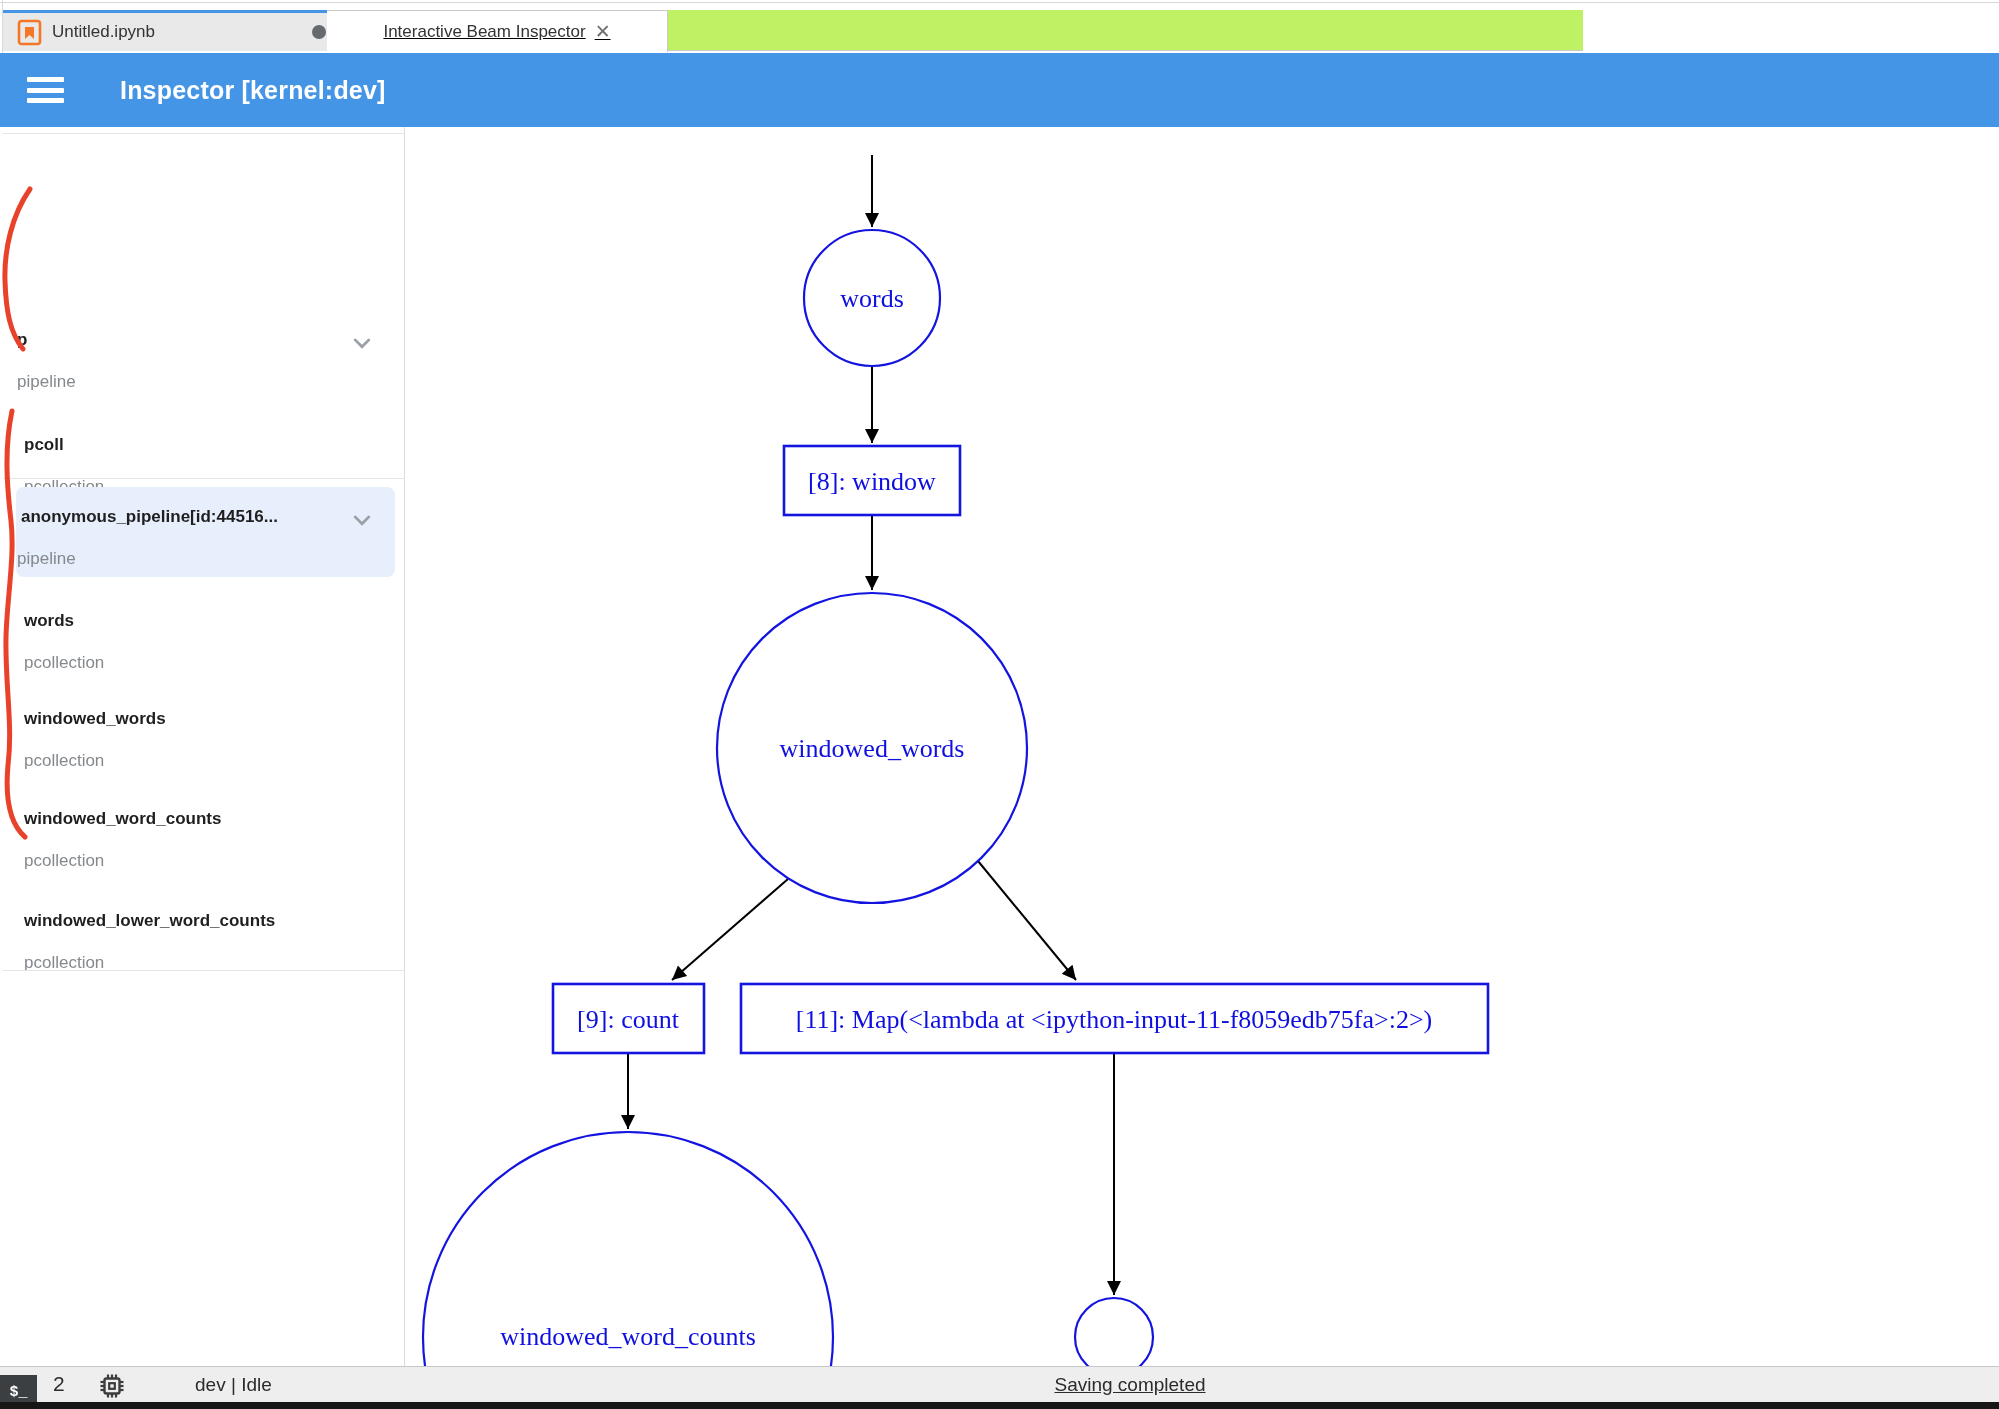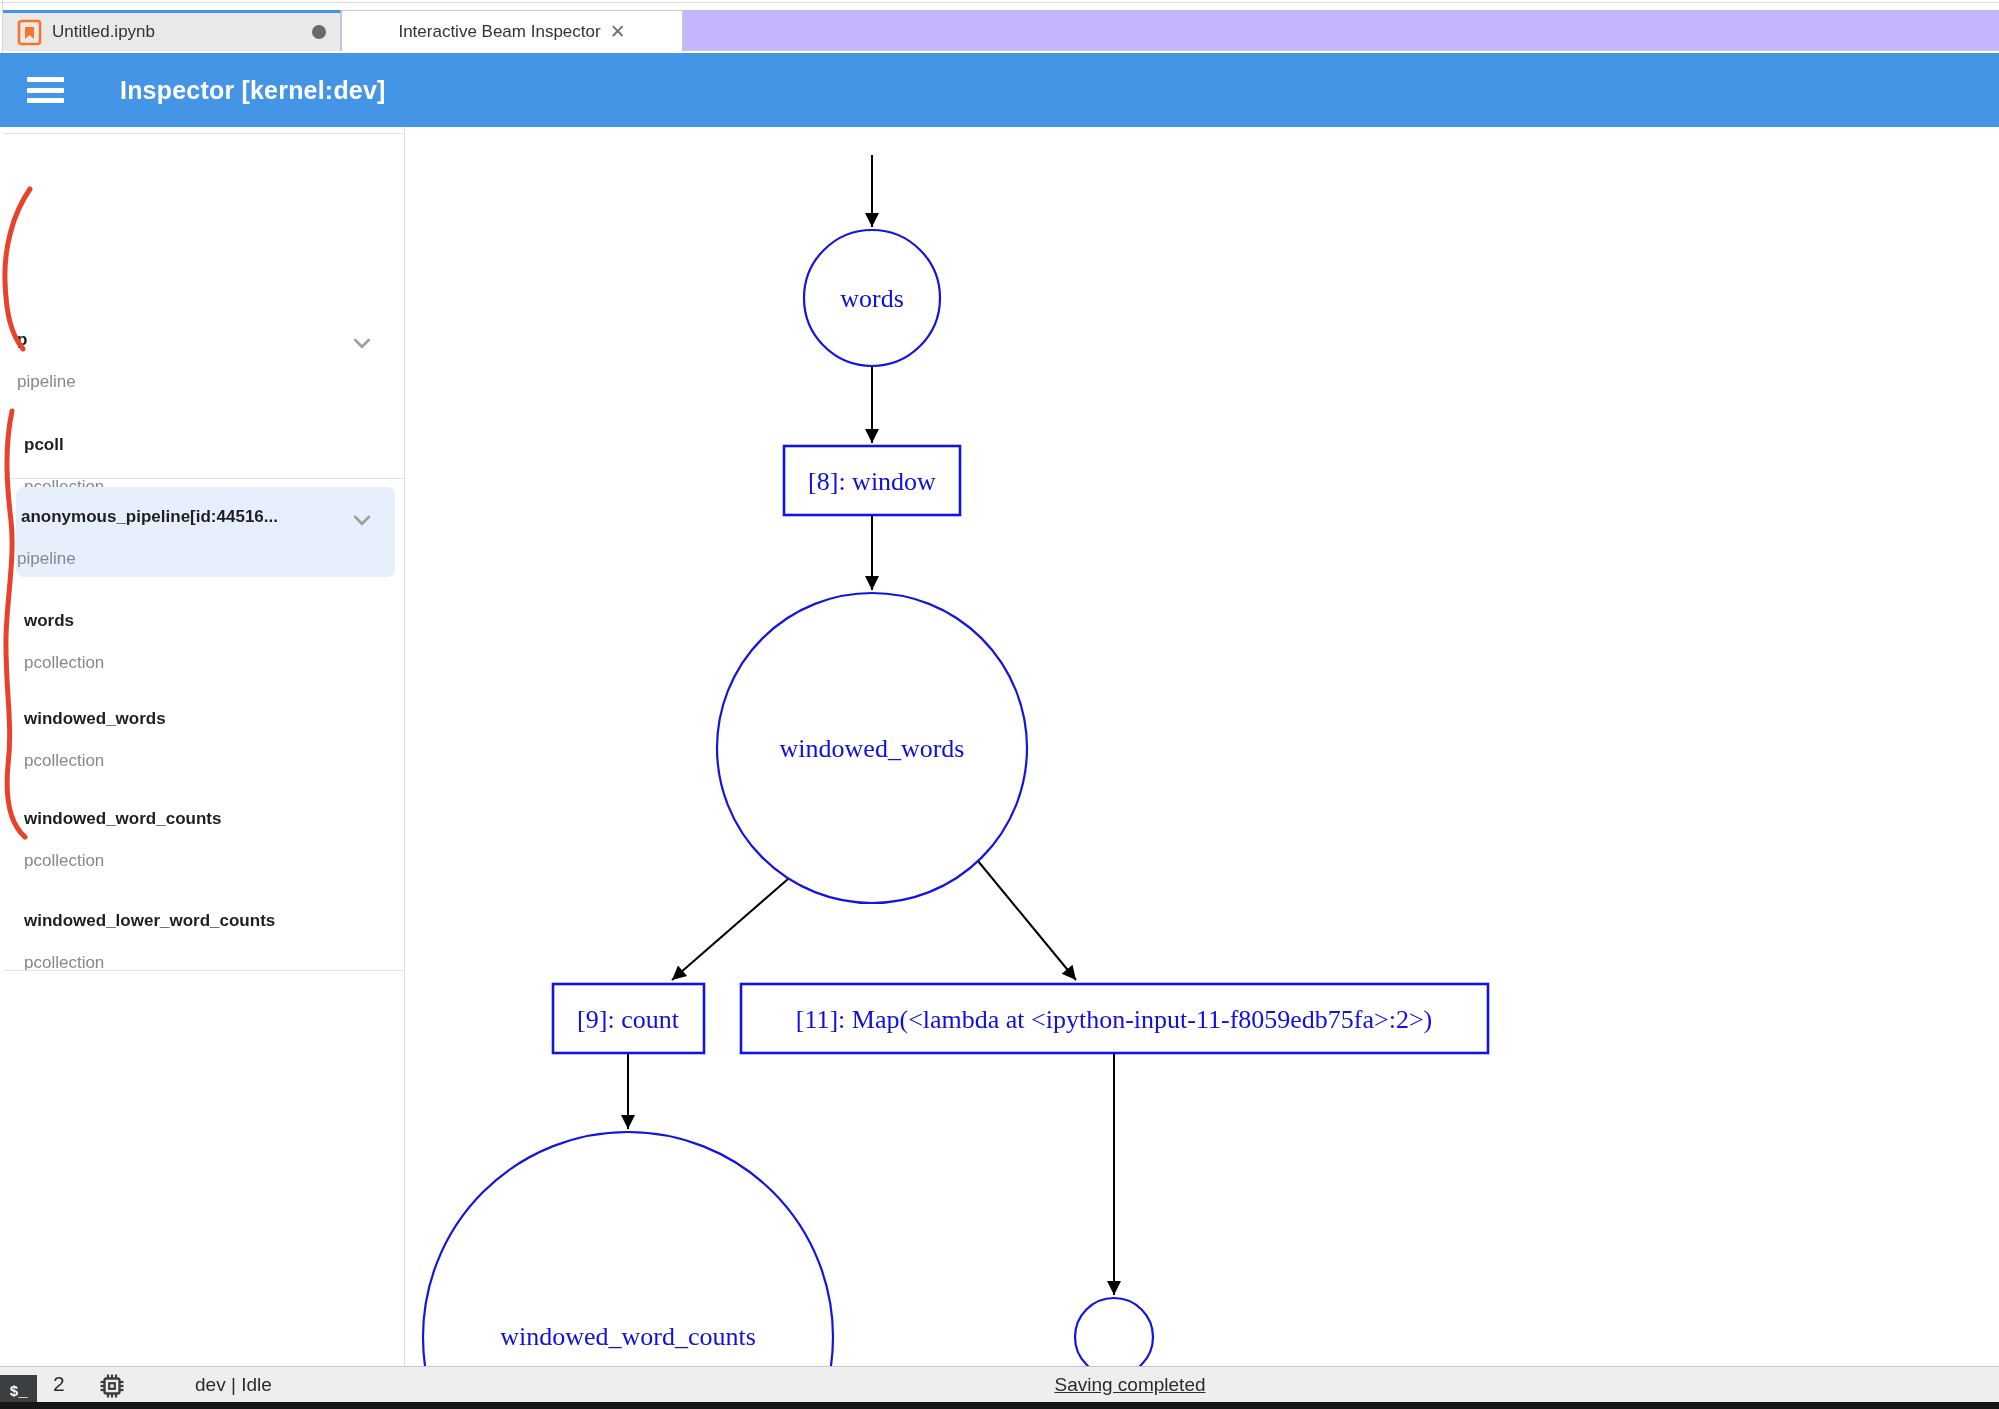--- a/index.html
+++ b/index.html
@@ -6,24 +6,24 @@
   html,body { width:1999px; height:1409px; }
   body {
     position:relative; overflow:hidden; background:#ffffff;
     font-family:"Liberation Sans", sans-serif; -webkit-font-smoothing:antialiased;
   }
   
   .top-edge { position:absolute; left:0; top:2px; width:1999px; height:1px; background:#d9d9d9; }
   .left-edge { position:absolute; left:2px; top:0; width:1px; height:1409px; background:#d9d9d9; }
 
   
-  .tabbar { position:absolute; left:3px; top:10px; width:1996px; height:41px; background:#c4b5fd; border-bottom:1px solid #c9c9c9; }
+  .tabbar { position:absolute; left:3px; top:10px; width:1580px; height:41px; background:#bef264; border-bottom:1px solid #c9c9c9; }
   .tab { position:absolute; top:0; height:41px; display:flex; align-items:center; cursor:default; }
   .tab-notebook { left:0; width:338px; background:#e9e9e9; border-top:3px solid #4595e7; border-right:1px solid #c9c9c9; padding:0 14px; }
-  .tab-inspector { left:339px; width:341px; background:#ffffff; border-top:1px solid #c9c9c9; border-right:1px solid #c9c9c9; height:42px; justify-content:center; }
+  .tab-inspector { left:324px; width:341px; background:#ffffff; border-top:1px solid #c9c9c9; border-right:1px solid #c9c9c9; height:42px; justify-content:center;text-decoration:underline; }
   .tab-label { font-size:17px; color:#333333; white-space:nowrap; }
   .nb-icon { width:25px; height:27px; margin-right:10px; flex:0 0 auto; }
   .dirty-dot { width:14px; height:14px; border-radius:50%; background:#666a6e; margin-left:auto; }
   .close-x { font-size:19px; color:#707070; margin-left:9px; line-height:1; }
 
   
   .appbar { position:absolute; left:0; top:53px; width:1999px; height:74px; background:#4595e7; display:flex; align-items:center; }
   .hamburger { width:37px; height:26px; margin-left:27px; display:flex; flex-direction:column; justify-content:space-between; cursor:pointer; }
   .hamburger span { display:block; height:5px; background:#ffffff; border-radius:1px; }
   .app-title { color:#ffffff; font-size:25px; font-weight:700; margin-left:56px; letter-spacing:.2px; }

